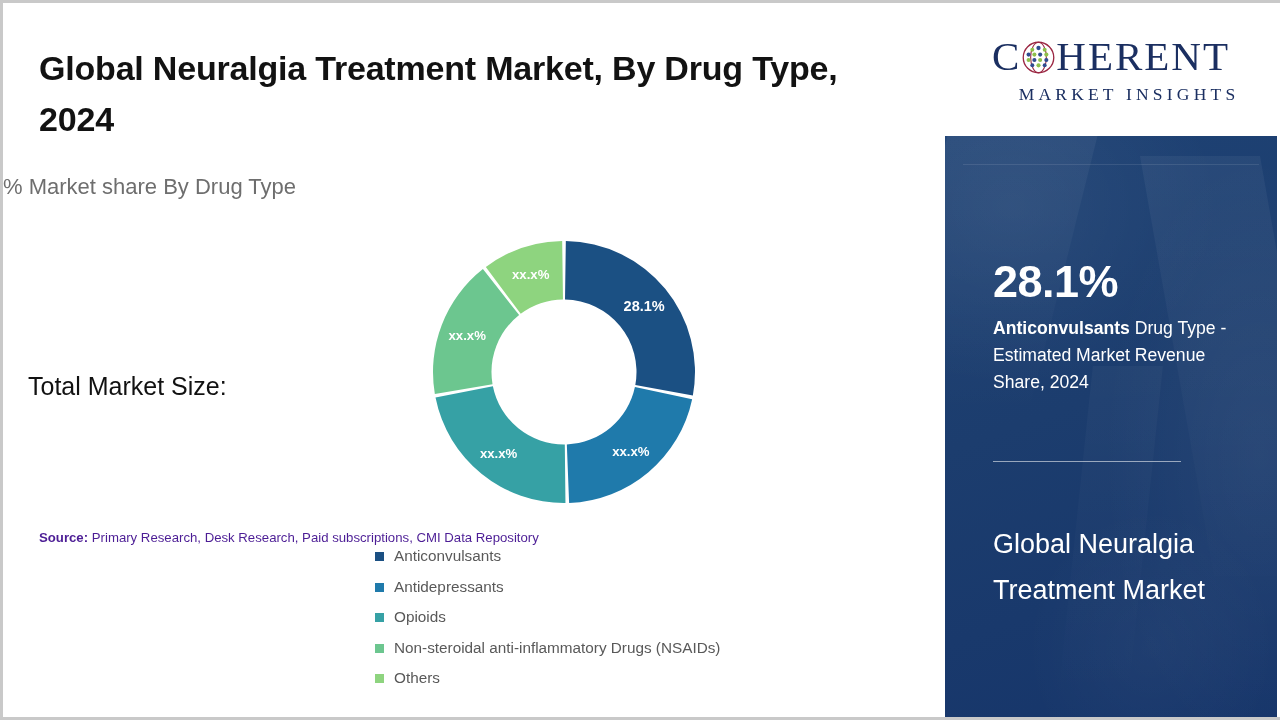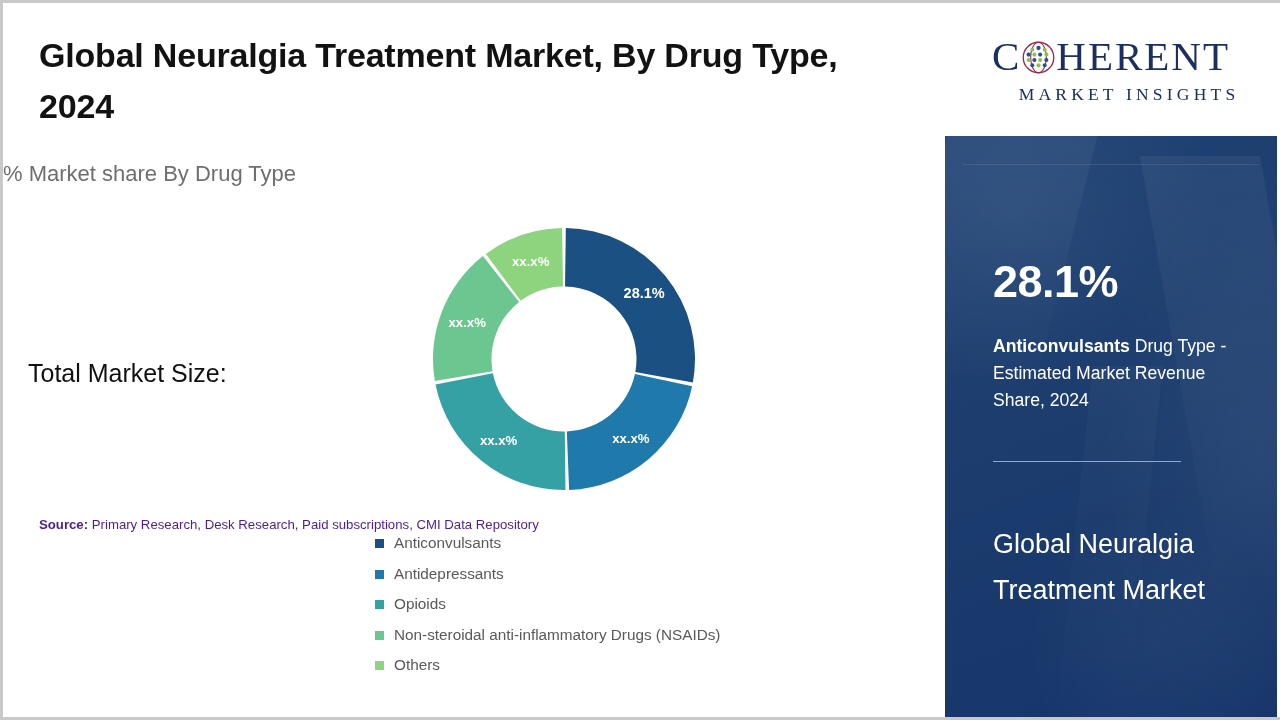--- a/index.html
+++ b/index.html
@@ -39,21 +39,21 @@
   .edge-bottom {
     position: absolute;
     left: 0; bottom: 0;
     width: 1280px; height: 3px;
     background: #c9c9c9;
   }
 
   
   .left-pane {
     position: absolute;
-    left: 3px; top: 3px;
+    left: 3px; top: 16px;
     width: 942px;
     height: 546px;
     background: #ffffff;
   }
 
   .title {
     position: absolute;
     left: 36px;
     top: 27px;
     width: 820px;
@@ -255,21 +255,21 @@
     width: 262px;
   }
   .stat-value {
     font-size: 45px;
     font-weight: bold;
     color: #ffffff;
     line-height: 1.05;
     letter-spacing: -0.5px;
   }
   .stat-desc {
-    margin-top: 28px;
+    margin-top: 10px;
     font-size: 17.6px;
     color: #ffffff;
     line-height: 1.53;
     font-weight: normal;
   }
   .stat-desc b { font-weight: bold; }
 
   .divider {
     position: absolute;
     left: 48px;

